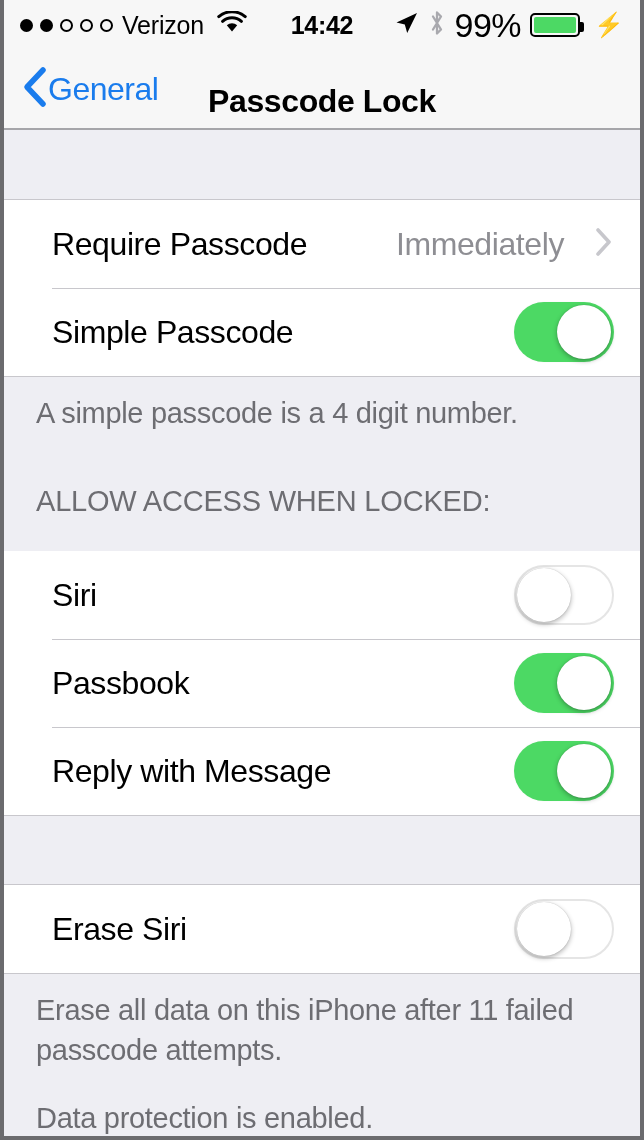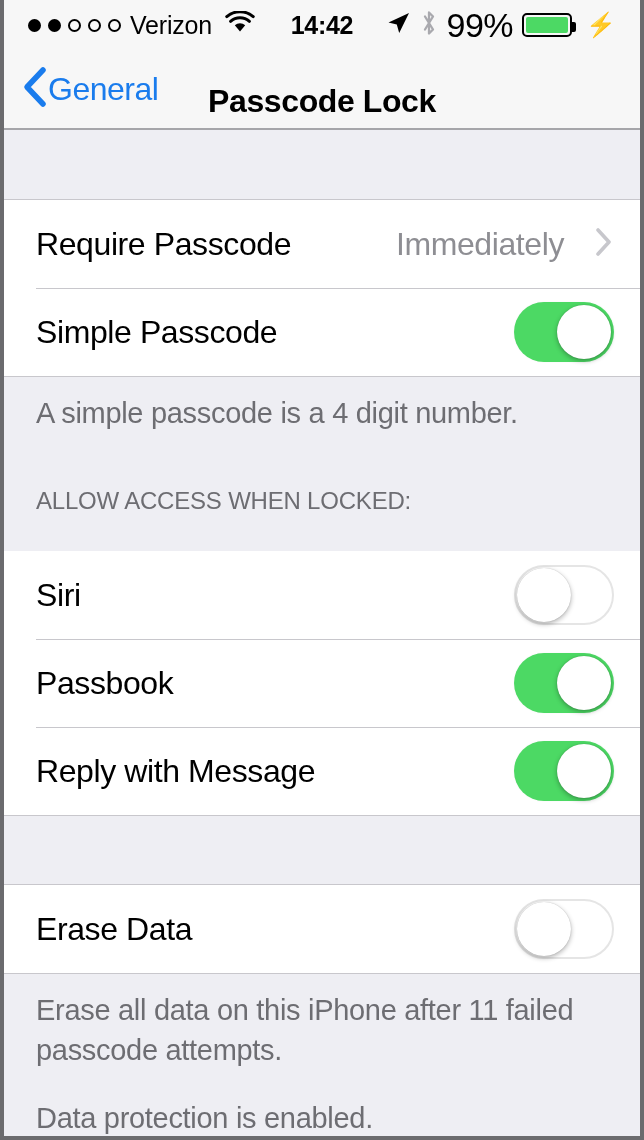--- a/index.html
+++ b/index.html
@@ -17,21 +17,21 @@
     background:#ffffff;
     overflow:hidden;
   }
 
   
   .status-bar {
     position:relative;
     height:50px;
     background:#f7f7f7;
     display:flex; align-items:center;
-    padding:0 24px;
+    padding:0 16px;
   }
   .sb-left { display:flex; align-items:center; gap:9px; }
   .dots { display:flex; align-items:center; gap:7px; }
   .dot { width:13px; height:13px; border-radius:50%; border:2px solid #000; }
   .dot.filled { background:#000; }
   .dot.hollow { background:transparent; }
   .carrier { font-size:25px; color:#000; letter-spacing:-0.2px; }
   .wifi-icon { display:inline-block; margin-left:4px; }
   .sb-center {
     position:absolute; left:0; right:0;
@@ -80,20 +80,21 @@
 
   
   .gap {
     background:#eeeef3;
     border-top:1px solid #c8c7cc;
     border-bottom:1px solid #c8c7cc;
   }
   .gap.plain { border-top:none; }
   .group {
     background:#ffffff;
+    padding-left:16px;
   }
   .row {
     position:relative;
     height:88px;
     display:flex; align-items:center;
     padding-left:32px; padding-right:26px;
     background:#ffffff;
     cursor:pointer;
   }
   .row + .row::before {
@@ -114,21 +115,21 @@
   .note-block {
     background:#eeeef3;
     border-top:1px solid #c8c7cc;
     padding:16px 32px 0 32px;
   }
   .note {
     font-size:29px; color:#6d6d72; letter-spacing:-0.3px;
     line-height:40px;
   }
   .section-header {
-    font-size:24px; color:#6d6d72; letter-spacing:-0.2px;
+    font-size:29px; color:#6d6d72; letter-spacing:-0.2px;
     line-height:40px;
   }
 
   
   .switch {
     position:relative;
     width:100px; height:60px;
     border-radius:30px;
     cursor:pointer;
     flex:0 0 auto;
@@ -268,21 +269,21 @@
         </span>
       </span>
     </div>
 
   </div>
 
   <div class="gap" style="height:70px;"></div>
 
   <div class="group">
     <div class="row">
-      <span class="row-label">Erase Data</span>
+      <span class="row-label">Erase Siri</span>
       <span class="row-right">
         <span class="switch off">
           <span class="knob"></span>
         </span>
       </span>
     </div>
   </div>
 
   <div class="note-block" style="height:182px;">
     <div class="note">Erase all data on this iPhone after 11 failed</div>

